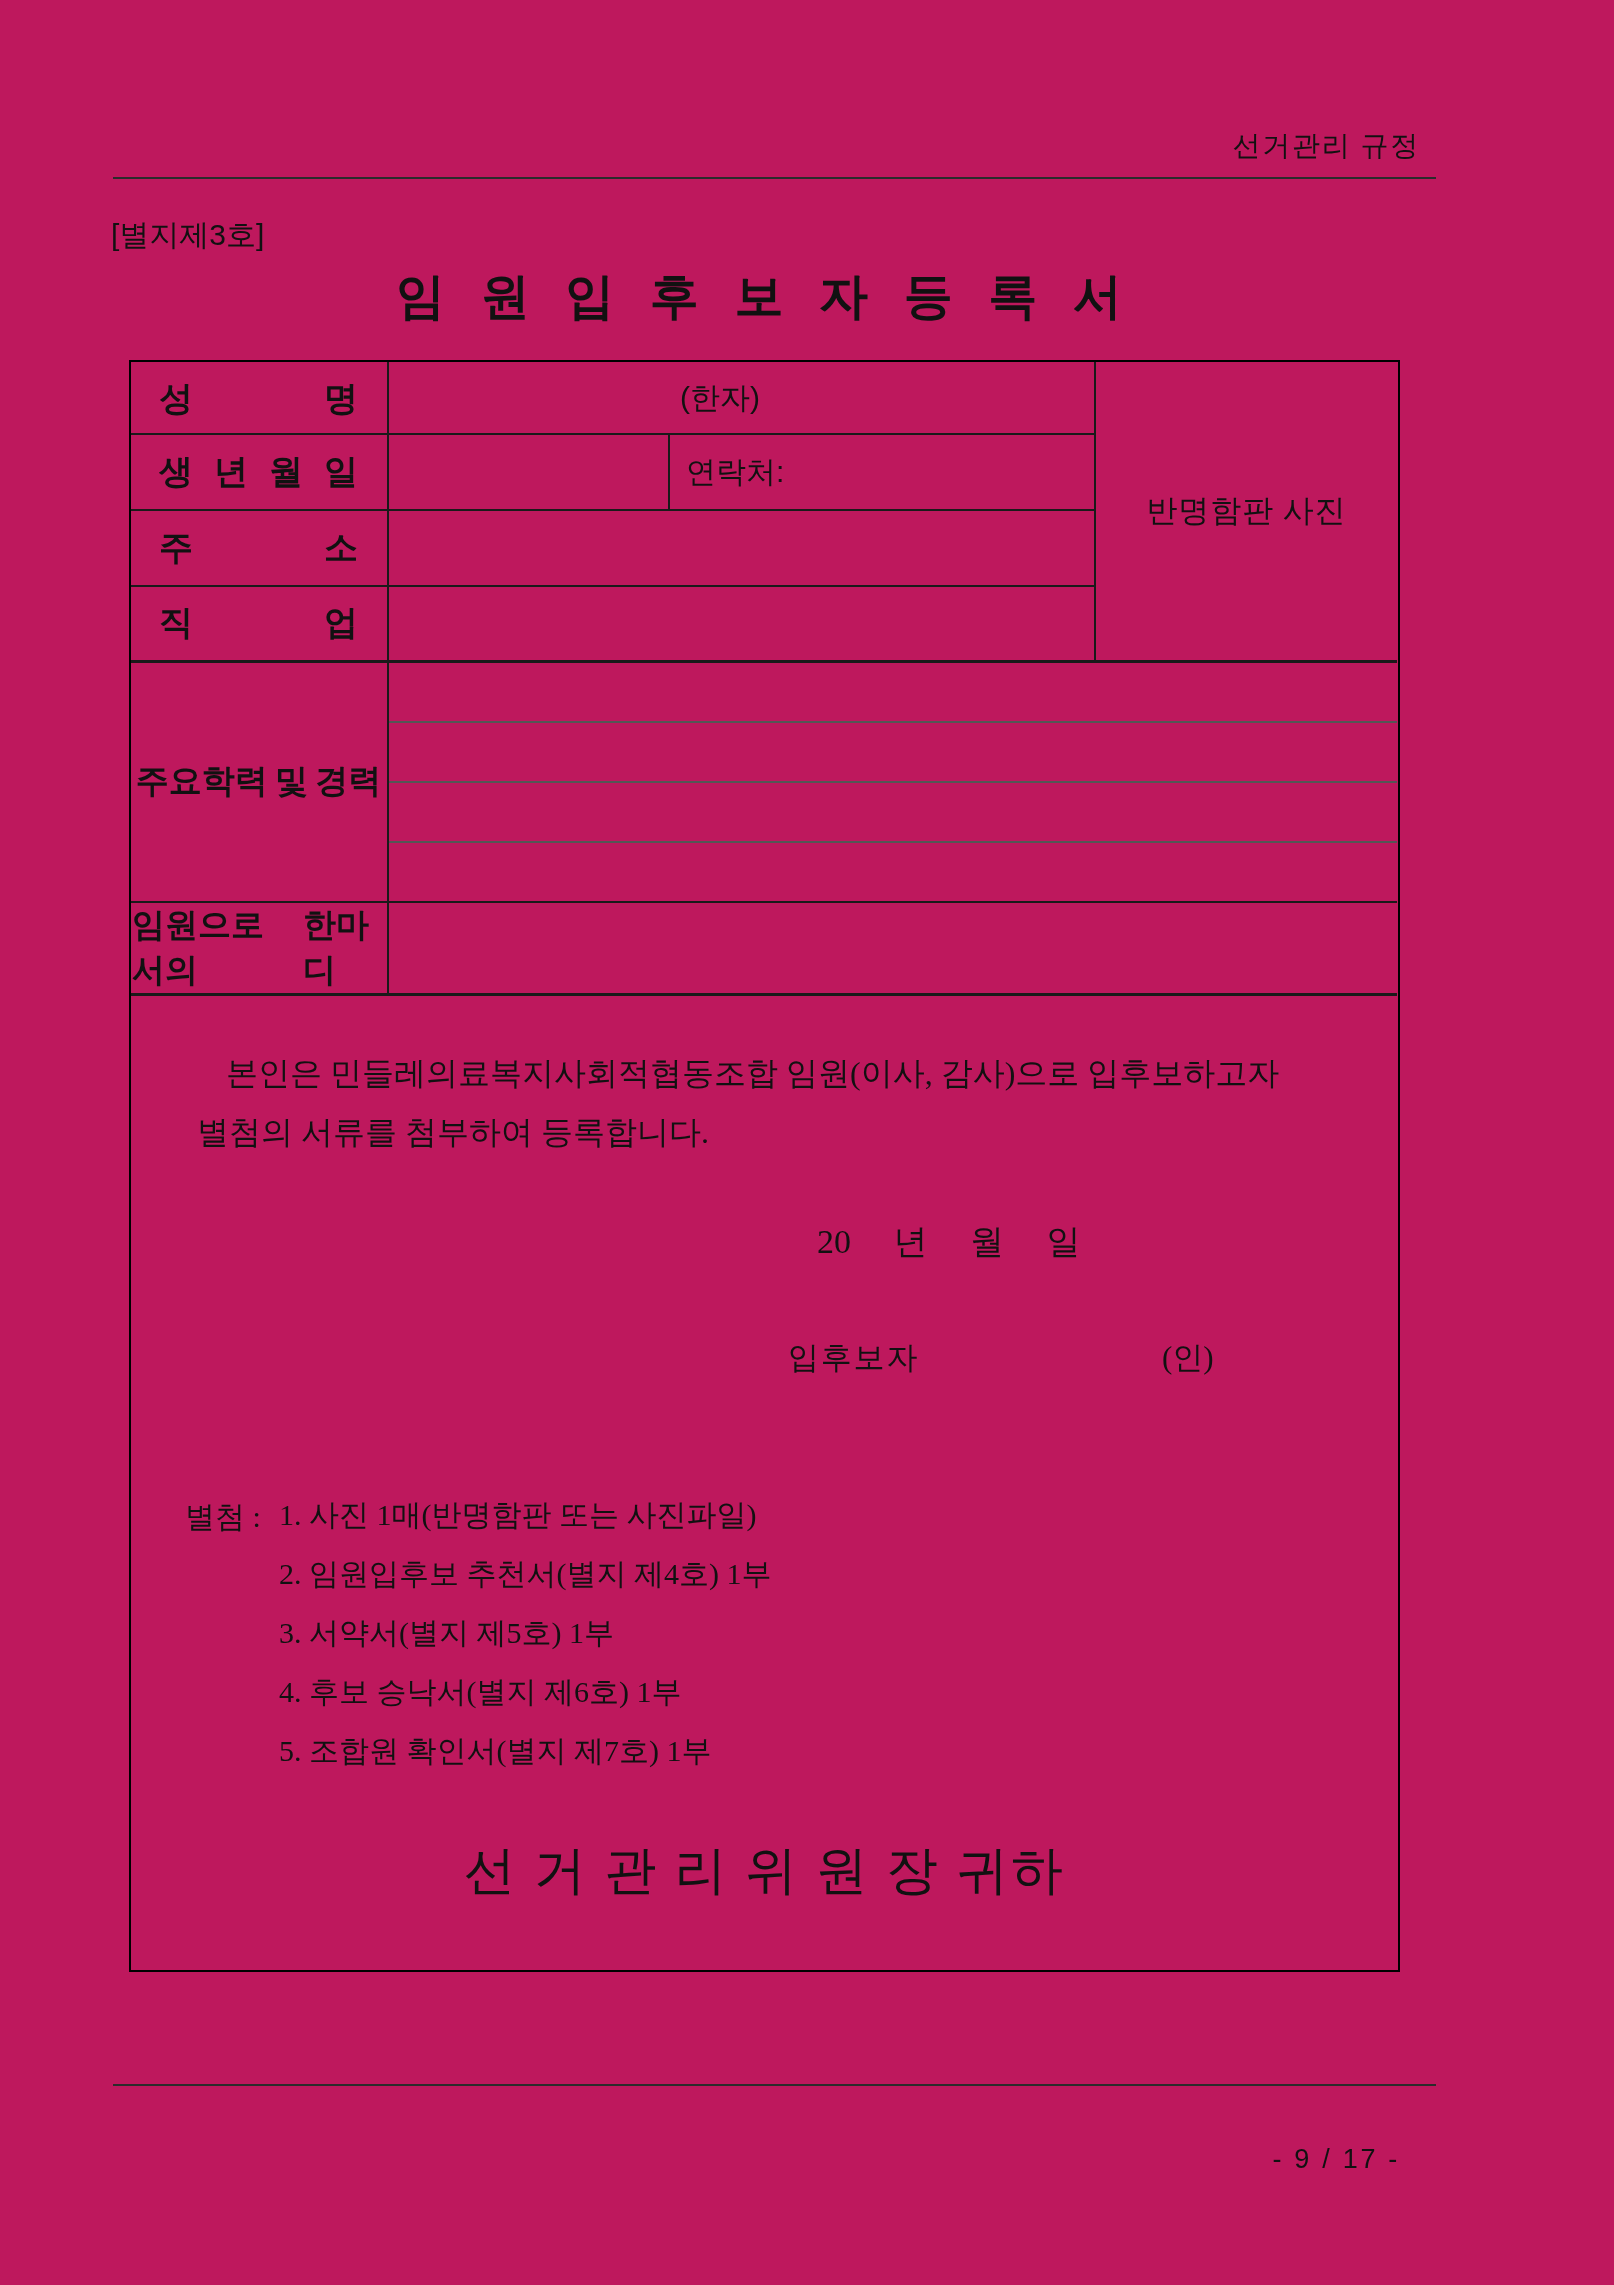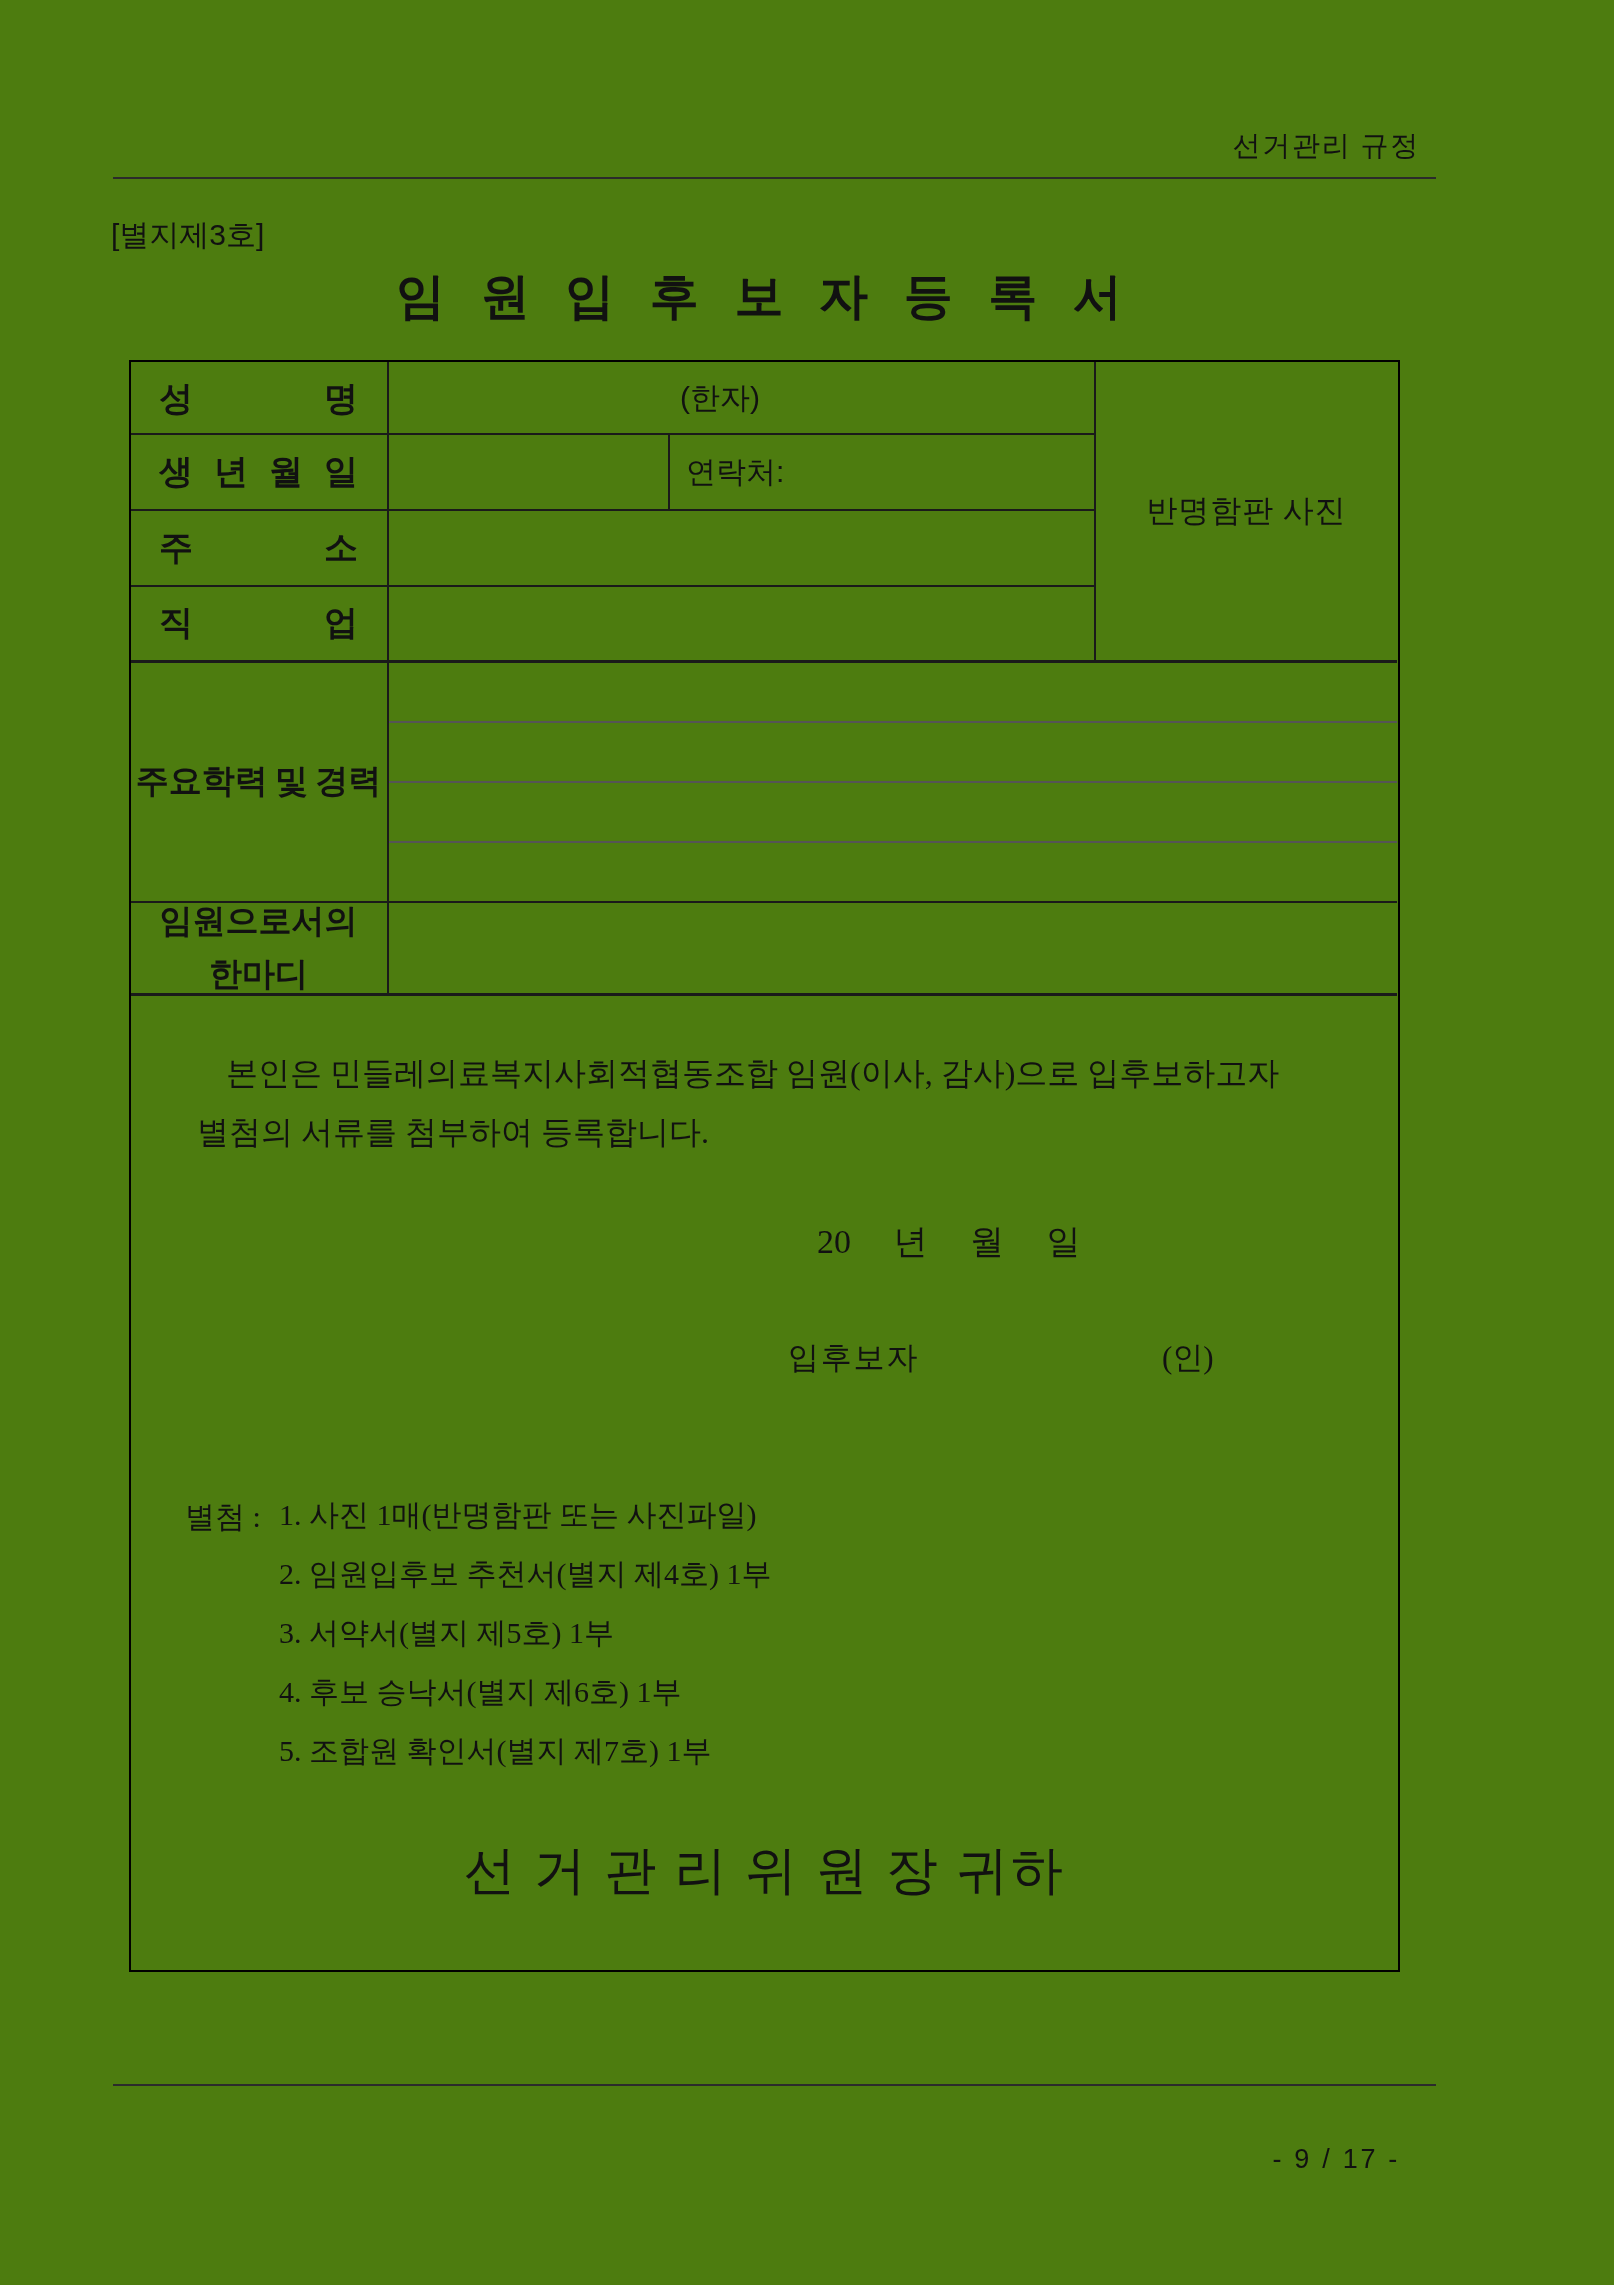--- a/index.html
+++ b/index.html
@@ -1,17 +1,17 @@
 <!DOCTYPE html>
 <html style="font-size:14.5px"><head>
 <meta charset="utf-8">
 <style>
   html,body{margin:0;padding:0;background:#e8e8e8;}
   .page{
-    position:relative;width:1615px;height:2285px;background:#4d7c0f;
+    position:relative;width:1615px;height:2285px;background:#be185d;
     font-family:"Liberation Serif", serif;color:#111;overflow:hidden;
   }
   .abs{position:absolute;}
   .sans{font-family:"Liberation Sans", sans-serif;}
   .serif{font-family:"Liberation Serif", serif;}
 
   
   .header-text{top:127px;left:814px;width:606px;text-align:right;font-size:28px;letter-spacing:1.8px;}
   .rule{left:113px;width:1323px;height:1.8px;background:#2b2b2b;}
   .header-rule{top:177px;}
@@ -31,21 +31,21 @@
   .cell{display:flex;align-items:center;box-sizing:border-box;}
   .lbl{font-weight:bold;font-size:34px;font-family:"Liberation Sans", sans-serif;}
   .spread{justify-content:space-between;padding:0 27px;}
   .name-value{top:363px;left:368px;width:704px;height:71px;justify-content:center;font-size:30px;}
   .contact{top:436px;left:686px;width:398px;height:72px;font-size:30px;}
   .photo-cell{top:363px;left:1096px;width:301px;height:296px;justify-content:center;
     font-size:31px;letter-spacing:0.9px;text-align:right;}
   .edu-label{top:662px;left:132px;width:253px;height:238px;flex-direction:row;
     justify-content:space-around;align-items:center;padding:12.7px 0;}
   .edu-label div{font-weight:bold;font-size:33px;font-family:"Liberation Sans", sans-serif;}
-  .comment-label{top:904px;left:132px;width:253px;height:88px;flex-direction:column;
+  .comment-label{top:904px;left:132px;width:253px;height:88px;flex-direction:row;
     justify-content:center;align-items:center;gap:7.2px;}
   .comment-label div{font-weight:bold;font-size:33px;font-family:"Liberation Sans", sans-serif;}
 
   .row1{top:363px;left:132px;width:253px;height:71px;}
   .row2{top:436px;left:132px;width:253px;height:72px;}
   .row3{top:512px;left:132px;width:253px;height:71px;}
   .row4{top:587px;left:132px;width:253px;height:71px;}
 
   
   .stmt-line1{top:1052px;left:226px;font-size:32px;white-space:nowrap;}

